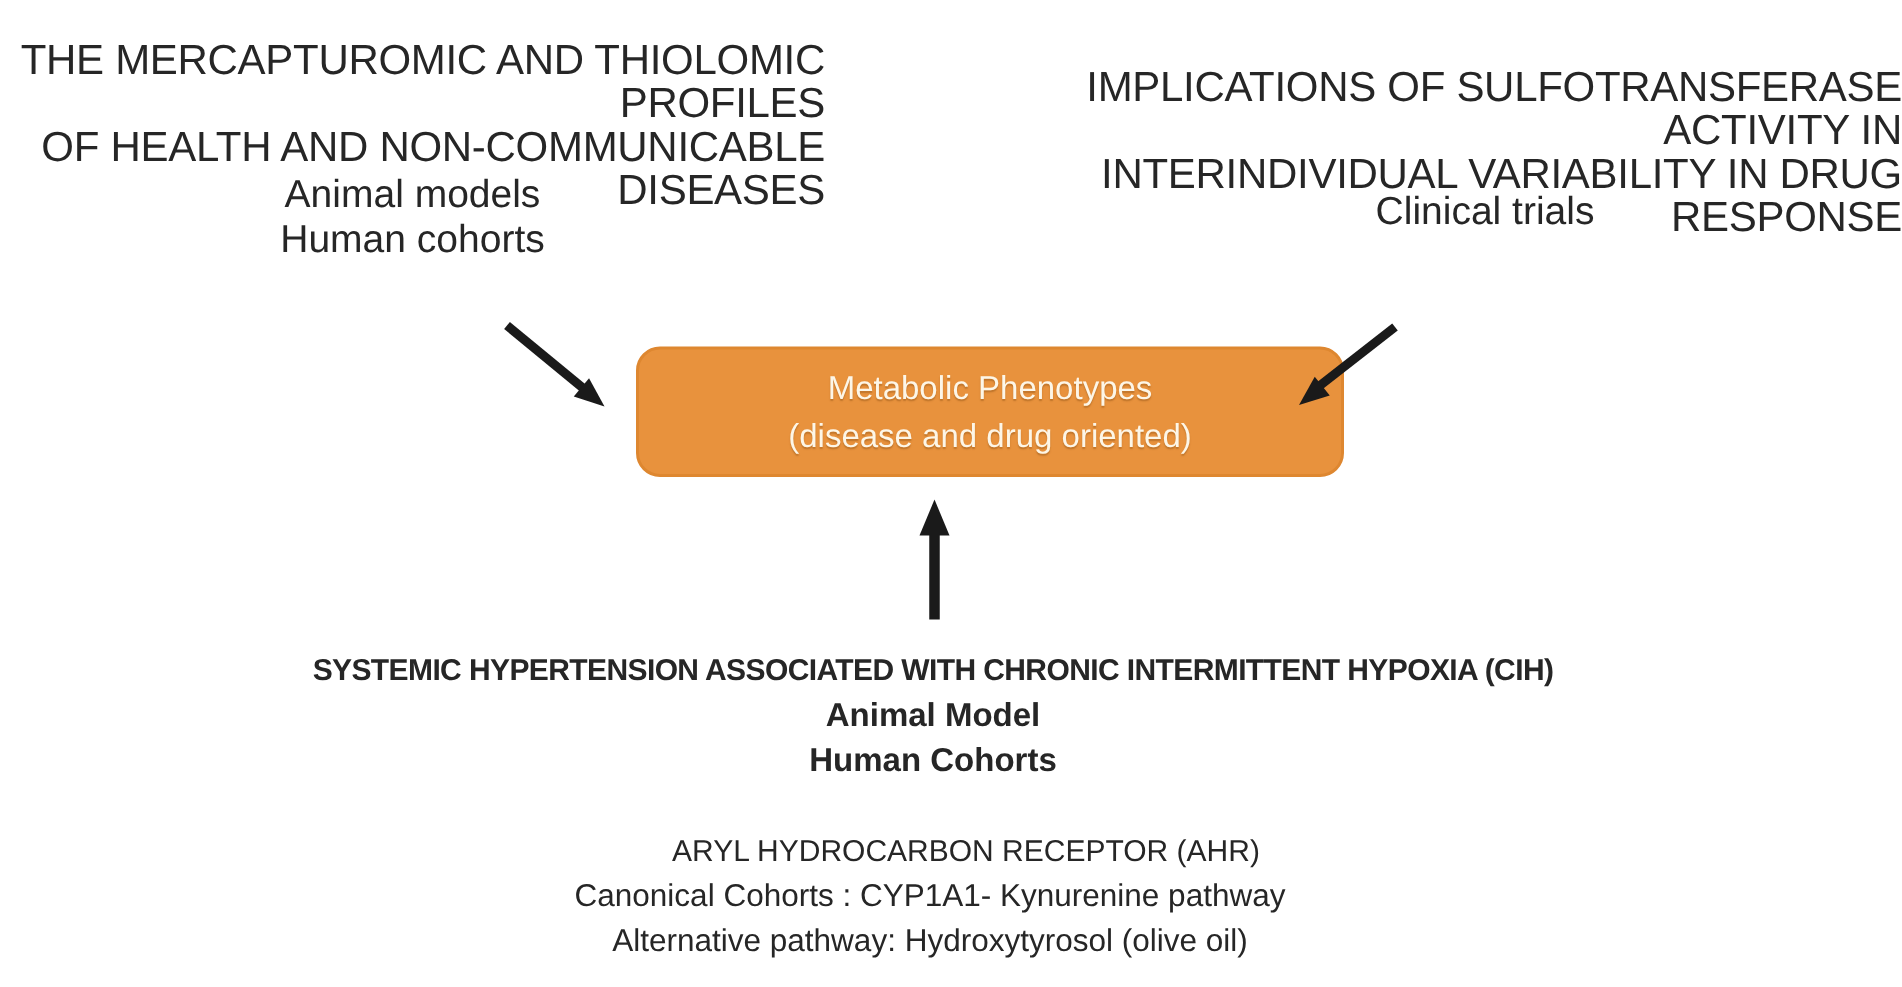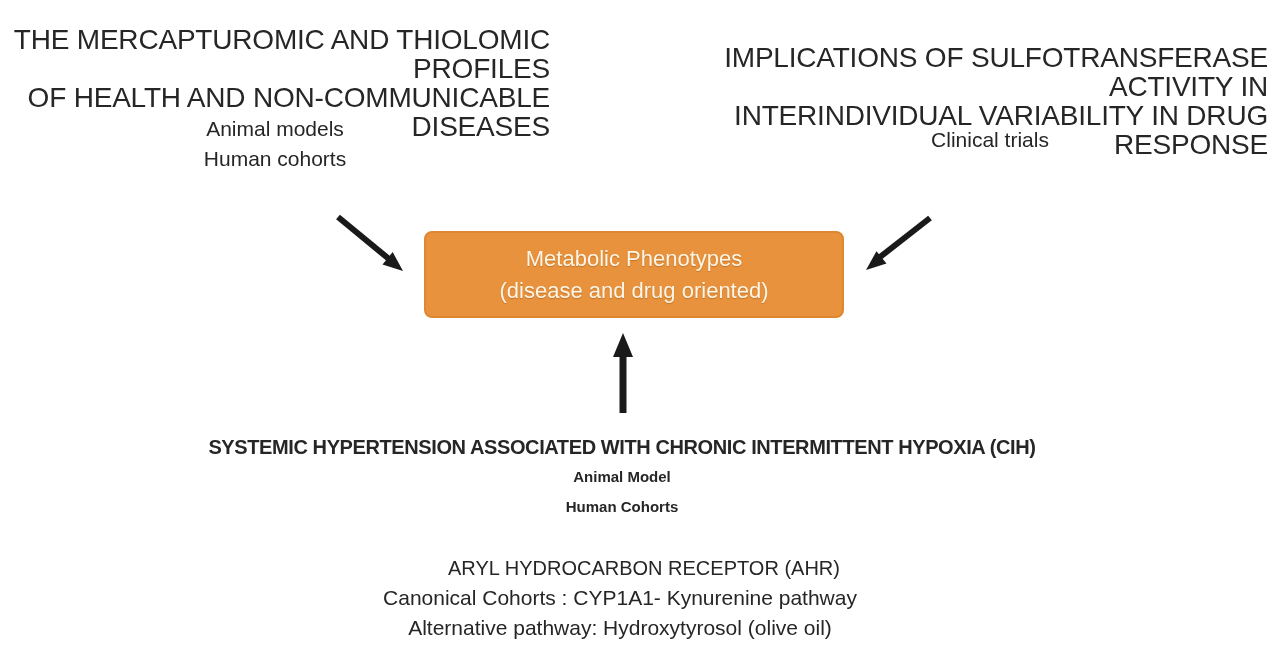--- a/index.html
+++ b/index.html
@@ -7,45 +7,45 @@
   .canvas {
     position: relative;
     width: 1268px;
     height: 658px;
     background: var(--background, #ffffff);
     color: var(--text, #262626);
     overflow: hidden;
   }
   .block { position: absolute; text-align: center; }
   .caps  { font-size: 28px; line-height: 29px; letter-spacing: -0.2px; text-align: right; }
-  .sub   { font-size: 21px; line-height: 30px; }
+  .sub   { font-size: 26px; line-height: 30px; }
 
   .tl-title { left: 0;     top: 25px;  width: 550px; }
   .tl-sub   { left: 0;     top: 114px; width: 550px; }
   .tr-title { left: 712px; top: 43px;  width: 556px; }
   .tr-sub   { left: 712px; top: 125px; width: 556px; }
 
   .center-box {
     position: absolute;
     left: 424px; top: 231px;
-    width: 420px; height: 87px;
+    width: 472px; height: 87px;
     box-sizing: border-box;
     background: var(--box-fill, #E8923D);
     border: 2px solid var(--box-border, #DE8730);
-    border-radius: 8px;
+    border-radius: 16px;
     display: flex; flex-direction: column;
     align-items: center; justify-content: center;
     color: var(--box-text, #FDF6E7);
     font-size: 22px; line-height: 32px;
     text-shadow: 0 1px 1px rgba(140, 80, 20, 0.45);
   }
 
   .bottom-block { left: 12px; top: 432px; width: 1220px; font-weight: bold; }
   .bottom-title { font-size: 20px; line-height: 30px; letter-spacing: -0.4px; }
-  .bottom-sub   { font-size: 15px; line-height: 30px; }
+  .bottom-sub   { font-size: 22px; line-height: 30px; }
 
   .ahr-block { left: 0; top: 553px; width: 1240px; }
   .ahr-title { font-size: 20px; line-height: 30px; padding-left: 48px; }
   .ahr-line  { font-size: 21px; line-height: 30px; }
 
   .arrows { position: absolute; left: 0; top: 0; width: 1268px; height: 658px; pointer-events: none; }
 </style>
 </head>
 <body>
 

